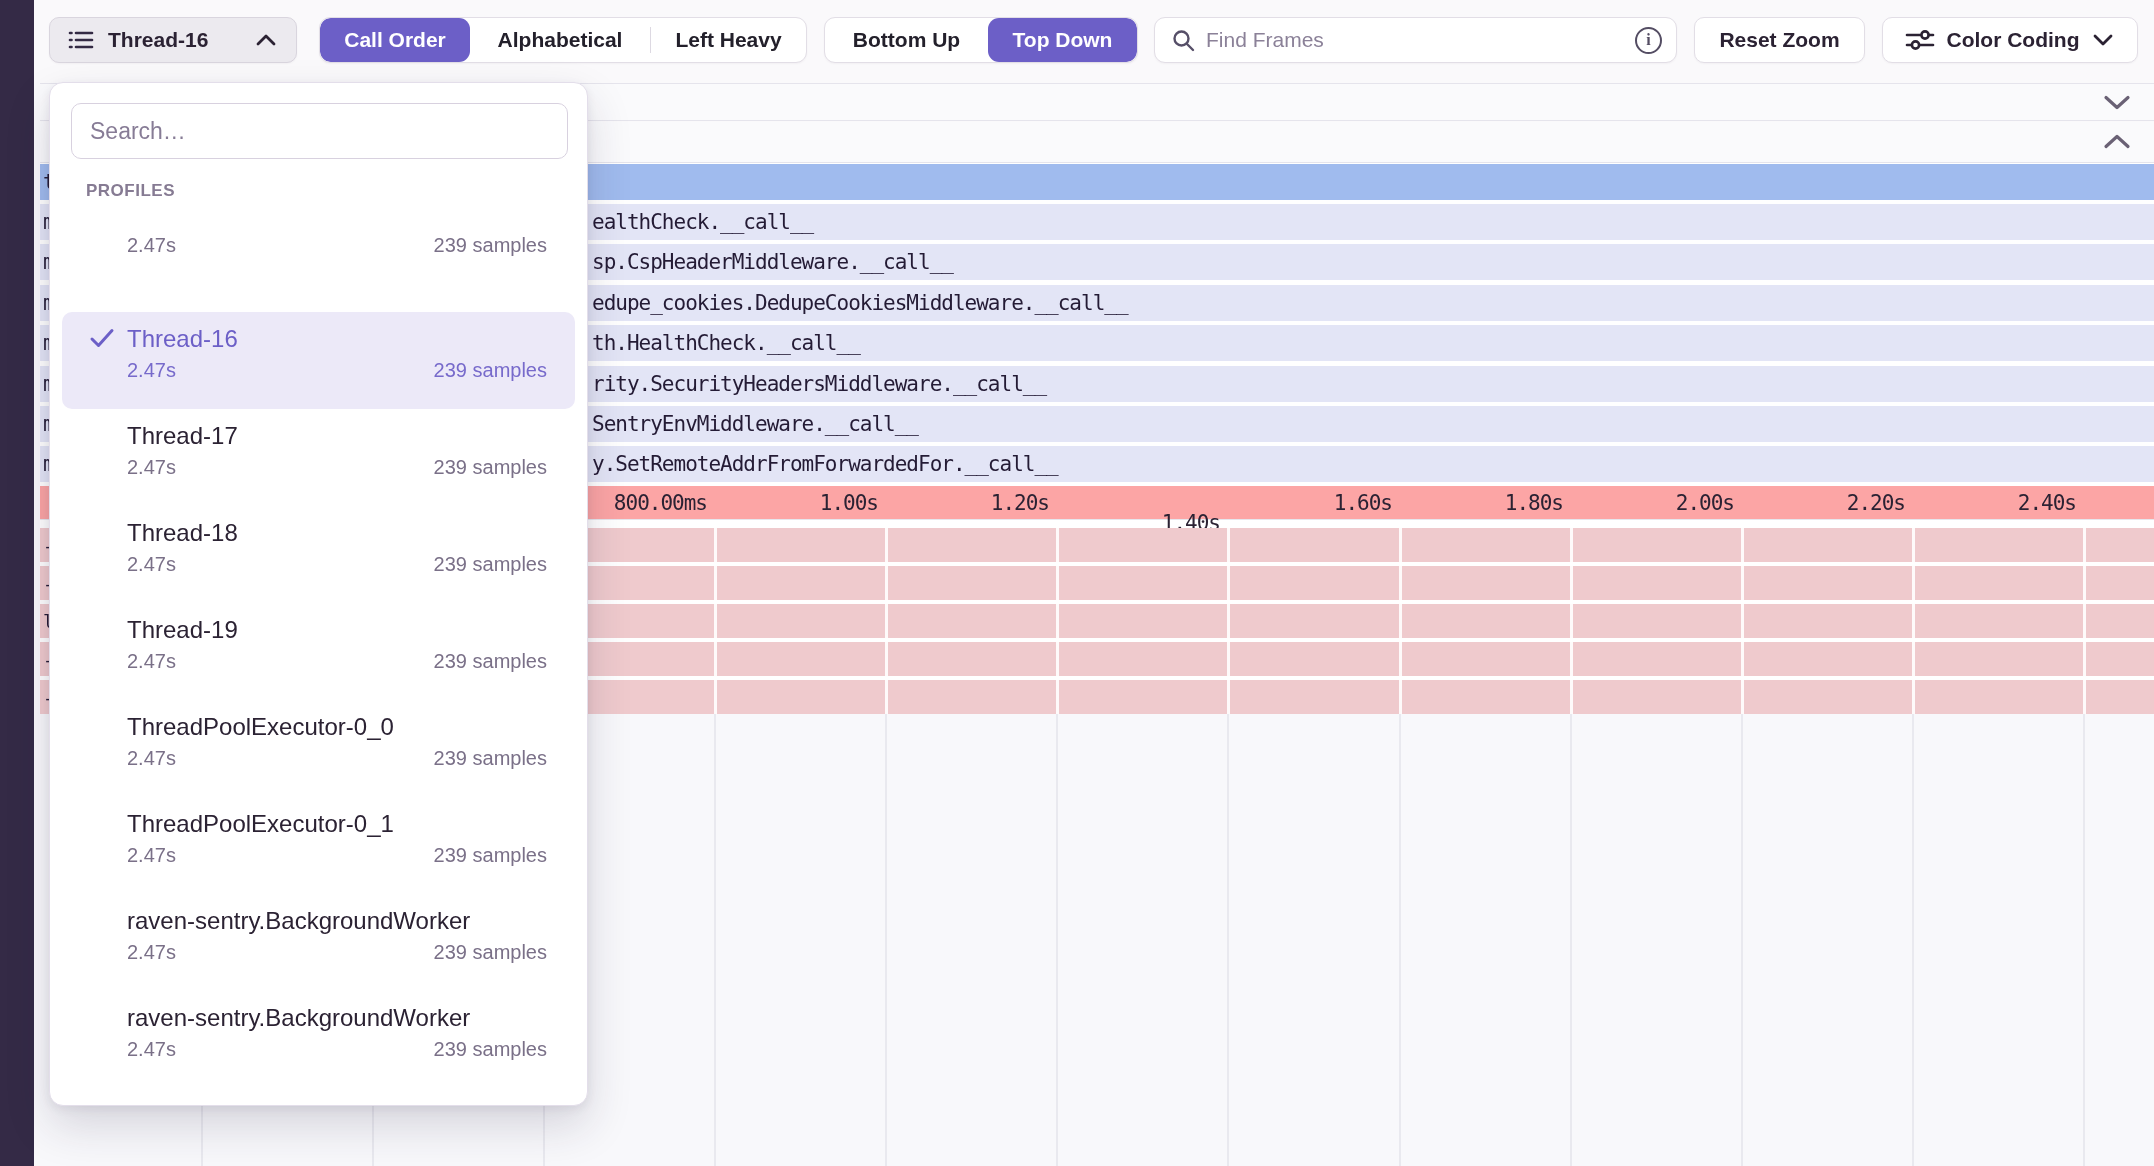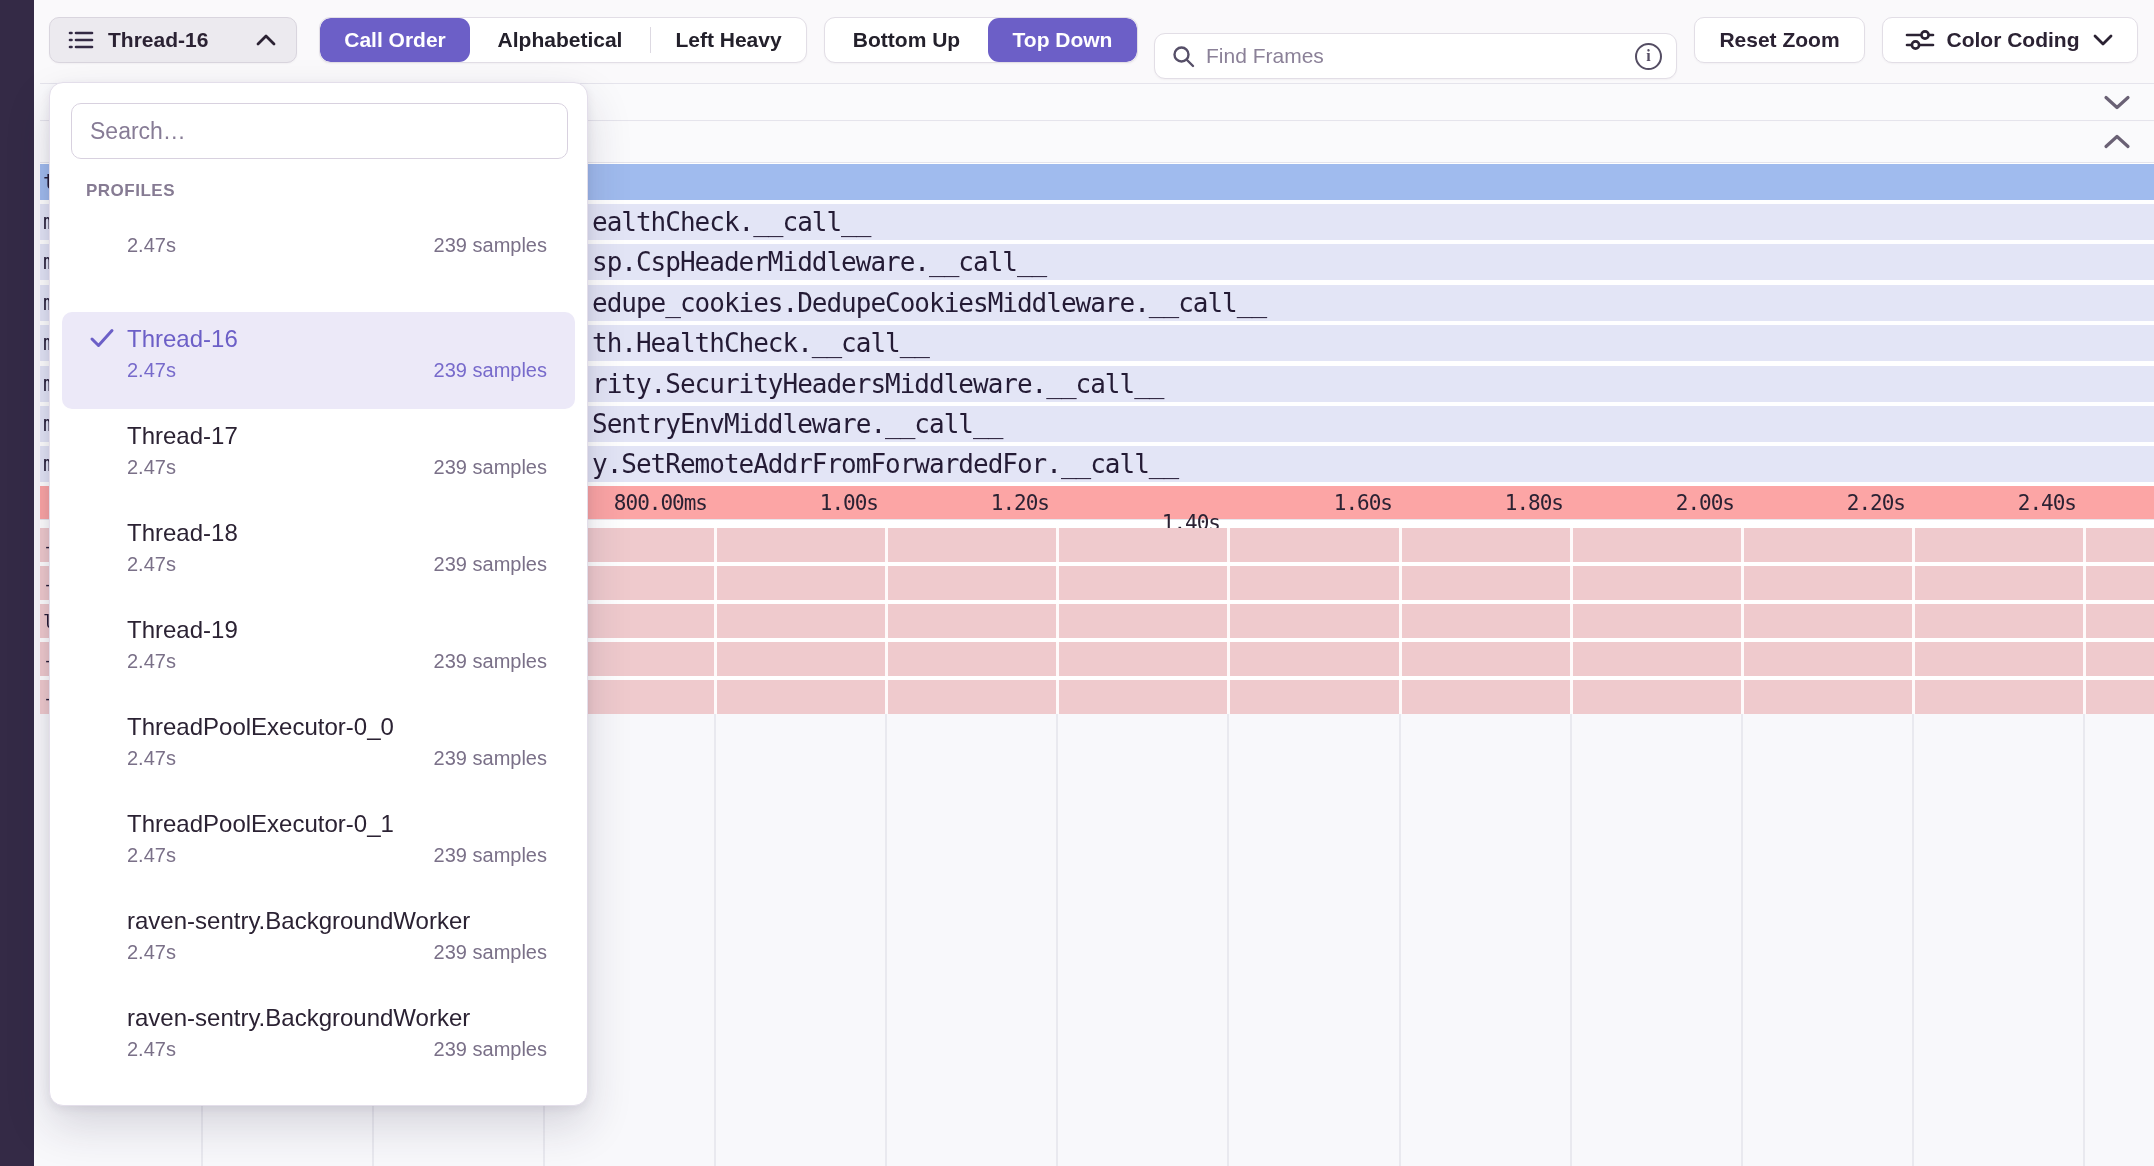--- a/index.html
+++ b/index.html
@@ -36,21 +36,21 @@
   .band .chev{position:absolute;right:22px;top:50%;transform:translateY(-50%);}
 
   .row{position:absolute;left:0;width:2114px;overflow:hidden;}
   .row.blue{top:164px;height:36px;background:var(--blue-row);}
   .row.lav{height:36px;background:var(--lav-row);}
   .row.pink{height:34px;background:var(--pink-row);}
   .row .letter{position:absolute;left:3px;top:50%;transform:translateY(-50%);width:9px;overflow:hidden;
     font-family:"DejaVu Sans Mono", monospace;font-size:21px;color:#241B35;white-space:nowrap;}
   .row .pletter{width:6px;font-size:18px;}
   .row .frag{position:absolute;left:552px;top:50%;transform:translateY(-50%);
-    font-family:"DejaVu Sans Mono", monospace;font-size:26px;color:#241B35;white-space:nowrap;letter-spacing:-1px;}
+    font-family:"DejaVu Sans Mono", monospace;font-size:21px;color:#241B35;white-space:nowrap;letter-spacing:-1px;}
 
   .axis{position:absolute;left:0;top:486px;width:2114px;height:34px;background:#fca5a5;
     border-bottom:1px solid #E6E6EC;}
   .tick{position:absolute;top:50%;transform:translate(-100%,-50%);
     font-family:"DejaVu Sans Mono", monospace;font-size:21px;color:#2B2233;white-space:nowrap;letter-spacing:-1px;}
 
   .gl-pink{position:absolute;top:528px;height:186px;width:3px;background:rgba(255,255,255,0.9);}
   .gl-low{position:absolute;top:714px;height:452px;width:2px;background:var(--grid-line);}
 
   
@@ -63,21 +63,21 @@
   .seg{position:absolute;top:17px;height:46px;background:#FFFFFF;border:1px solid var(--border);
     border-radius:11px;display:flex;align-items:stretch;overflow:hidden;box-shadow:0 1px 2px rgba(43,34,51,0.04);}
   .seg-a{left:319px;}
   .seg-b{left:824px;}
   .seg .opt{display:flex;align-items:center;justify-content:center;font-size:21px;font-weight:600;color:#23202B;}
   .seg .opt.active{background:var(--purple);color:#FFFFFF;font-weight:700;border-radius:11px;}
   .seg .divider{width:1px;background:#DDD9E2;margin:9px 0;}
 
   .find{position:absolute;left:1154px;top:17px;width:523px;height:46px;background:#FFFFFF;
     border:1px solid var(--border);border-radius:11px;display:flex;align-items:center;padding:0 14px 0 16px;gap:10px;
-    box-shadow:0 1px 2px rgba(43,34,51,0.04);margin-top:16px;}
+    box-shadow:0 1px 2px rgba(43,34,51,0.04);}
   .find input{flex:1;border:none;outline:none;font-size:21px;color:var(--dark);background:transparent;
     font-family:"Liberation Sans", sans-serif;}
   .find input::placeholder{color:#8B8198;}
   .info-icon{width:27px;height:27px;border:2px solid #544D63;border-radius:50%;display:flex;align-items:center;
     justify-content:center;font-size:16px;font-weight:600;color:#544D63;font-family:"Liberation Serif", serif;}
   .reset-btn{left:1694px;width:171px;}
   .color-btn{left:1882px;width:256px;gap:12px;}
 
   
   .dropdown{position:absolute;left:49px;top:82px;width:539px;height:1024px;background:#FFFFFF;

